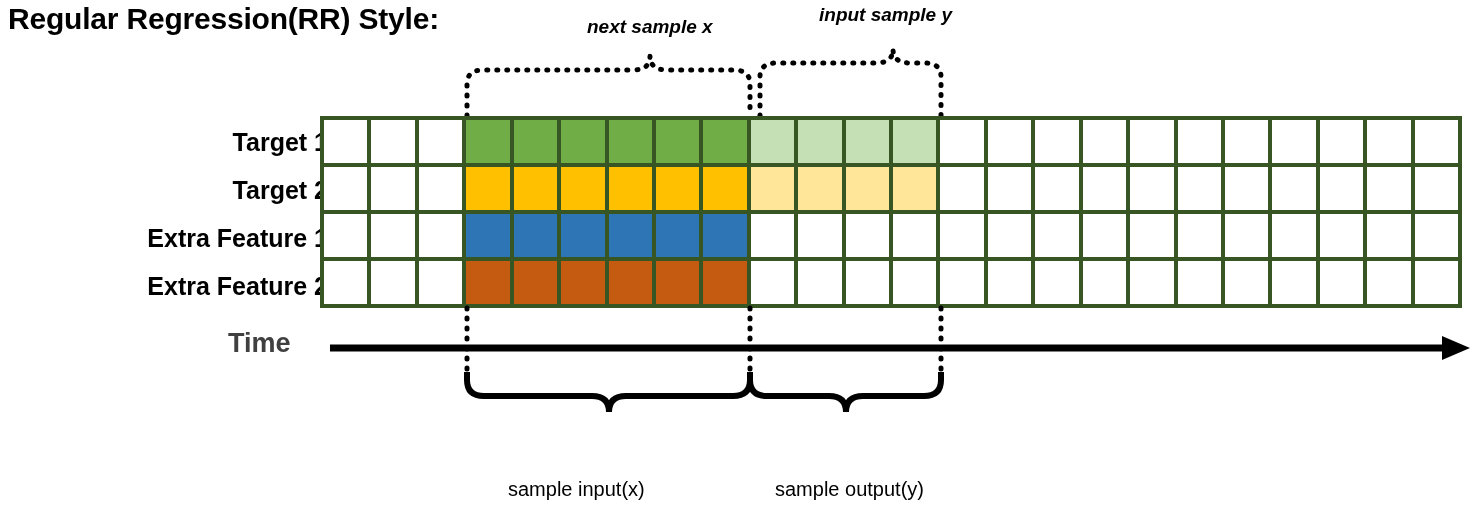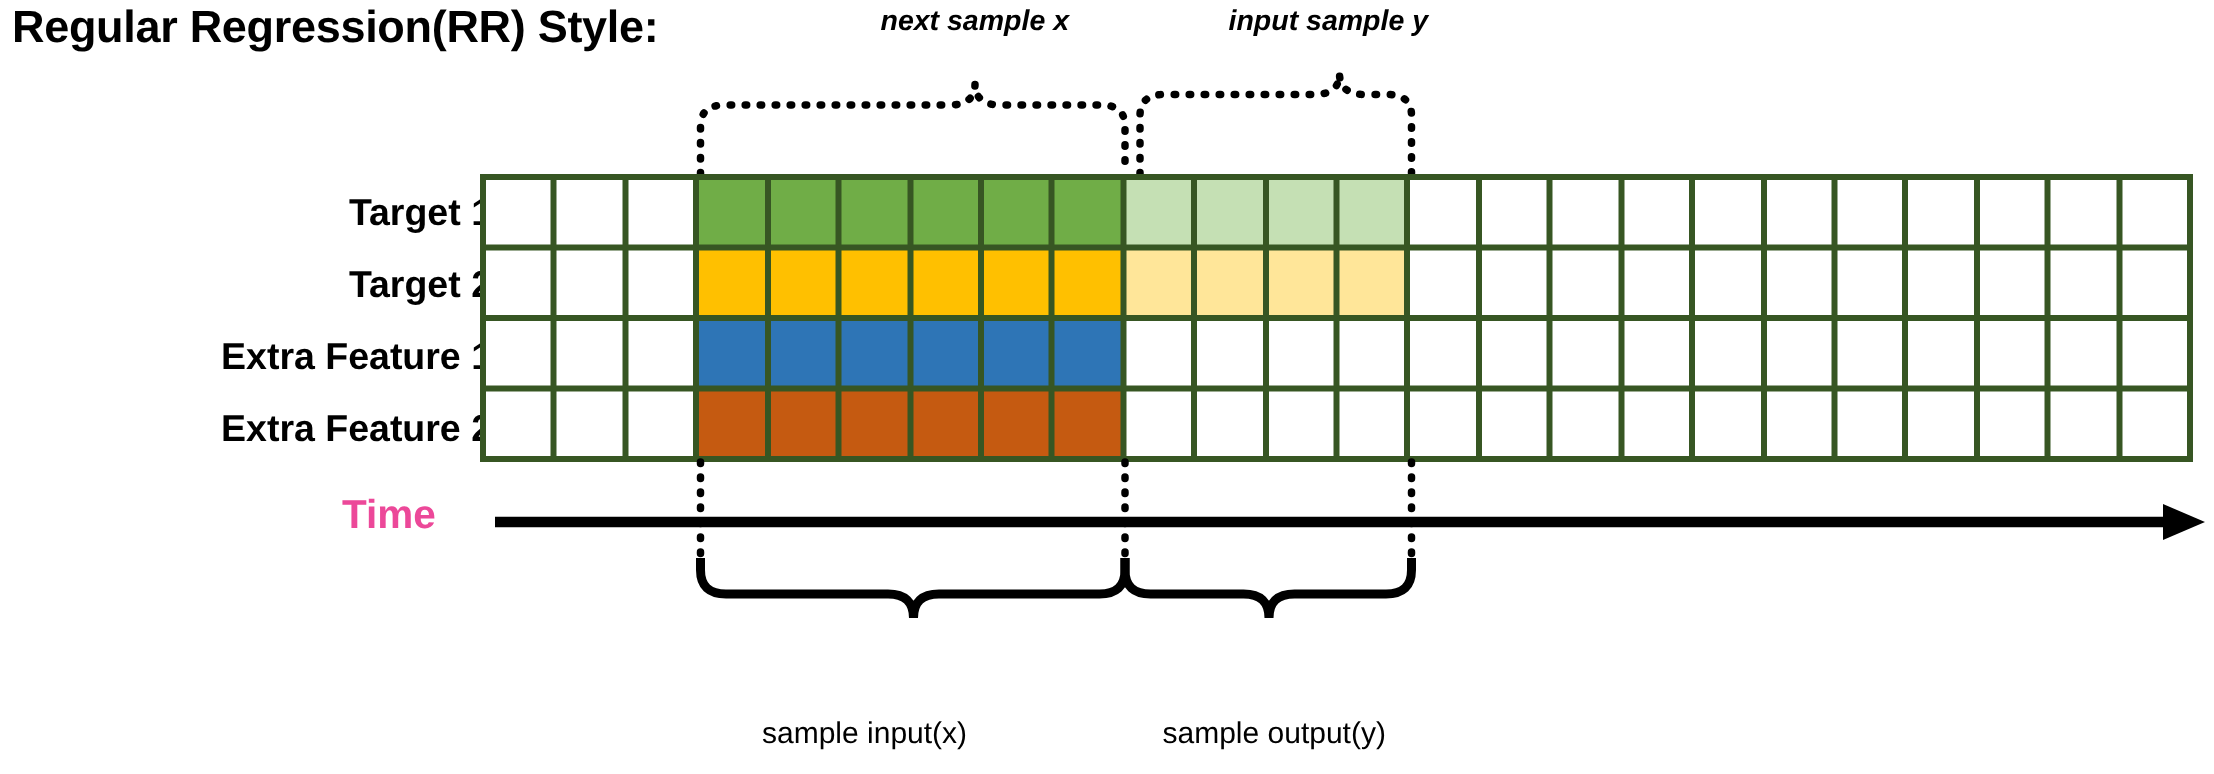--- a/index.html
+++ b/index.html
@@ -35,21 +35,21 @@
 
   
   .top-label {
     position: absolute;
     font-size: 19px;
     font-style: italic;
     font-weight: 600;
     color: #000;
     white-space: nowrap;
   }
-  #label-next-x { left: 587px; top: 4px; }
+  #label-next-x { left: 587px; top: 16px; }
   #label-next-y { left: 819px; top: 4px; }
 
   
   .row-label {
     position: absolute;
     right: 1148px;           
     font-size: 25px;
     font-weight: 700;
     color: #000;
     white-space: nowrap;
@@ -80,21 +80,21 @@
   .cell.blue        { background: #2e75b6; }
   .cell.orange      { background: #c55a11; }
 
   
   #time-label {
     position: absolute;
     left: 228px;
     top: 328px;
     font-size: 27px;
     font-weight: 700;
-    color: #ec4899;
+    color: #404040;
     white-space: nowrap;
   }
   #time-axis {
     position: absolute;
     left: 330px;
     top: 330px;
     width: 1140px;
     height: 36px;
   }
 

